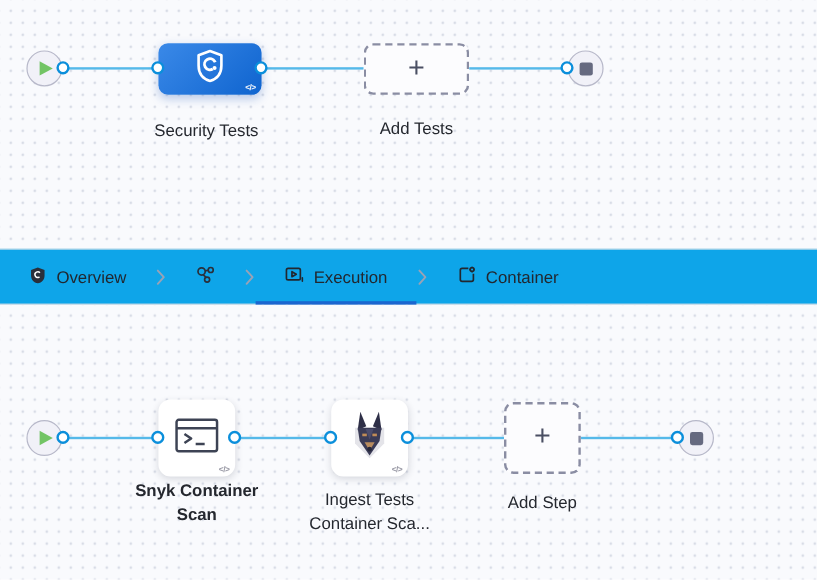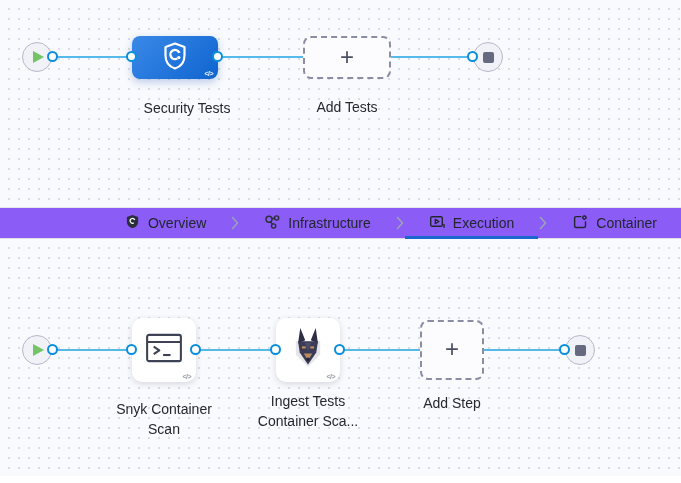--- a/index.html
+++ b/index.html
@@ -65,23 +65,23 @@
     display:flex; align-items:center; justify-content:center;
   }
 
   .node-label {
     position:absolute; font-size:14px; color:#25282f;
     text-align:center; line-height:1.45; z-index:2;
   }
 
   
   .tabbar {
-    height:32px; background:#8b5cf6;
+    height:47px; background:#0ea5e9;
     border-top:1px solid #e5e6ea; border-bottom:1px solid #dddfe5;
-    display:flex; align-items:stretch;justify-content:flex-end;
+    display:flex; align-items:stretch;
   }
   .tab {
     display:flex; align-items:center; gap:8px; padding:0 24px;
     position:relative; cursor:pointer; font-size:14px; color:#22272f;
     white-space:nowrap;
   }
   .tab.active { font-weight:500; }
   .tab.active::after {
     content:""; position:absolute; left:0; right:0; bottom:-1px;
     height:3px; background:#1b66cf;
@@ -118,21 +118,21 @@
 
   <div class="endpoint" style="left:473px;top:42px;">
     <div class="stop-sq"></div>
   </div>
 
   <div class="ring" style="left:47px;top:51px;"></div>
   <div class="ring" style="left:126px;top:51px;"></div>
   <div class="ring" style="left:212px;top:51px;"></div>
   <div class="ring" style="left:467px;top:51px;"></div>
 
-  <div class="node-label" style="left:107px;top:98px;width:160px;">Security Tests</div>
+  <div class="node-label" style="left:92px;top:98px;width:160px;">Security Tests</div>
   <div class="node-label" style="left:267px;top:97px;width:160px;">Add Tests</div>
 </div>
 
 <div class="tabbar">
 
   <div class="tab">
     <span>
       <svg width="15" height="15" viewBox="0 0 16 16">
         <path d="M8 1 L14 3.2 V8 C14 11.8 11.5 14.3 8 15 C4.5 14.3 2 11.8 2 8 V3.2 Z" fill="#2a2f3a"></path>
         <circle cx="8" cy="7.3" r="2.5" fill="none" stroke="#ffffff" stroke-width="1.3" stroke-dasharray="11 4" transform="rotate(60 8 7.3)"></circle>
@@ -149,21 +149,20 @@
 
   <div class="tab">
     <span>
       <svg width="16" height="16" viewBox="0 0 16 16" fill="none" stroke="#2a2f3a" stroke-width="1.4">
         <circle cx="5" cy="5.2" r="3"></circle>
         <circle cx="12.6" cy="4" r="2.1"></circle>
         <circle cx="9.6" cy="12" r="2.1"></circle>
         <path d="M7.9 4.7 L10.6 4.2 M6.2 7.9 L8.8 10.2"></path>
       </svg>
     </span>
-    <span>Infrastructure</span>
   </div>
 
   <div class="tab-sep">
     <svg width="8" height="14" viewBox="0 0 8 14" fill="none" stroke="#99a2b6" stroke-width="1.6" stroke-linecap="round" stroke-linejoin="round">
         <path d="M1.5 1.5 L6.5 7 L1.5 12.5"></path>
       </svg>
   </div>
 
   <div class="tab active">
     <span>
@@ -242,16 +241,16 @@
     <div class="stop-sq"></div>
   </div>
 
   <div class="ring" style="left:47px;top:105px;"></div>
   <div class="ring" style="left:126px;top:105px;"></div>
   <div class="ring" style="left:190px;top:105px;"></div>
   <div class="ring" style="left:270px;top:105px;"></div>
   <div class="ring" style="left:334px;top:105px;"></div>
   <div class="ring" style="left:559px;top:105px;"></div>
 
-  <div class="node-label" style="left:109px;top:160px;width:110px;">Snyk Container Scan</div>
+  <div class="node-label" style="left:109px;top:144px;width:110px;font-weight:bold;">Snyk Container Scan</div>
   <div class="node-label" style="left:253px;top:152px;width:110px;">Ingest Tests Container Sca...</div>
   <div class="node-label" style="left:382px;top:154px;width:140px;">Add Step</div>
 </div>
 
 </body></html>

